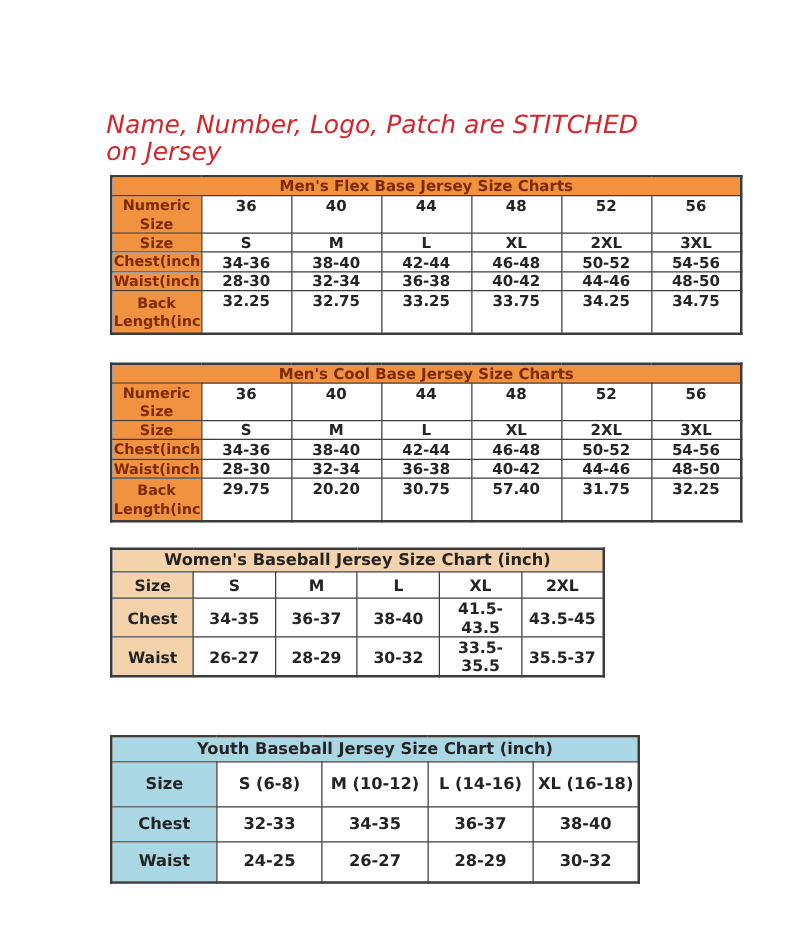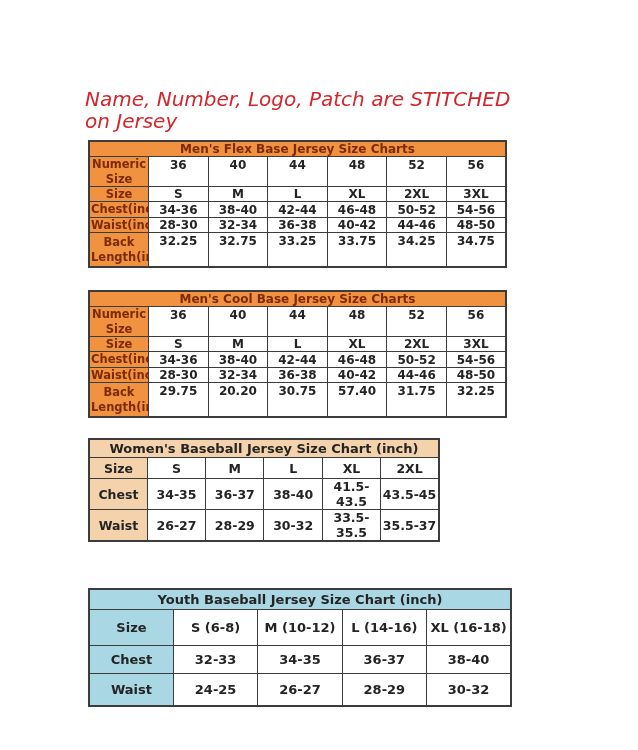--- a/index.html
+++ b/index.html
@@ -20,32 +20,32 @@
   table.tbl{
     position:absolute;border-collapse:collapse;table-layout:fixed;
     border:2px solid var(--border);
   }
   table.tbl td{
     border:1px solid var(--border);text-align:center;vertical-align:middle;
     font-weight:bold;color:var(--text);padding:0 1px;overflow:hidden;
   }
   td.thead{font-style:normal;}
   
-  .men{left:88px;width:419px;}
+  .men{left:88px;width:506px;}
   .t1{top:140px;}
   .t2{top:290px;border-radius:21px;}
   .men td{font-size:12px;height:14px;}
   .men td.thead{background:var(--orange);color:var(--maroon);height:14px;font-size:12px;}
   .men td.lbl{background:var(--orange);color:var(--maroon);width:78px;font-size:11.5px;line-height:1.25;margin-top:25px;}
   .men tbody tr:nth-child(1) td{height:28px;}
   .men tbody tr:nth-child(5) td{height:32px;}
   .men tbody tr:nth-child(1) td.val,
   .men tbody tr:nth-child(5) td.val{vertical-align:top;padding-top:1px;}
   
-  .wom{left:88px;top:438px;width:352px;}
+  .wom{left:88px;top:438px;width:396px;}
   .wom td{font-size:12.5px;height:20px;}
   .wom td.thead{background:var(--peach);color:var(--text);height:17px;font-size:13px;}
   .wom td.lbl{background:var(--peach);width:69px;}
   
   .yth{left:88px;top:588px;width:424px;}
   .yth td{font-size:13px;height:27px;}
   .yth td.thead{background:var(--blue);color:var(--text);height:19px;font-size:13px;}
   .yth td.lbl{background:var(--blue);width:81px;}
   .yth tbody tr:nth-child(1) td{height:35px;}
   .yth tbody tr:nth-child(3) td{height:31px;}

